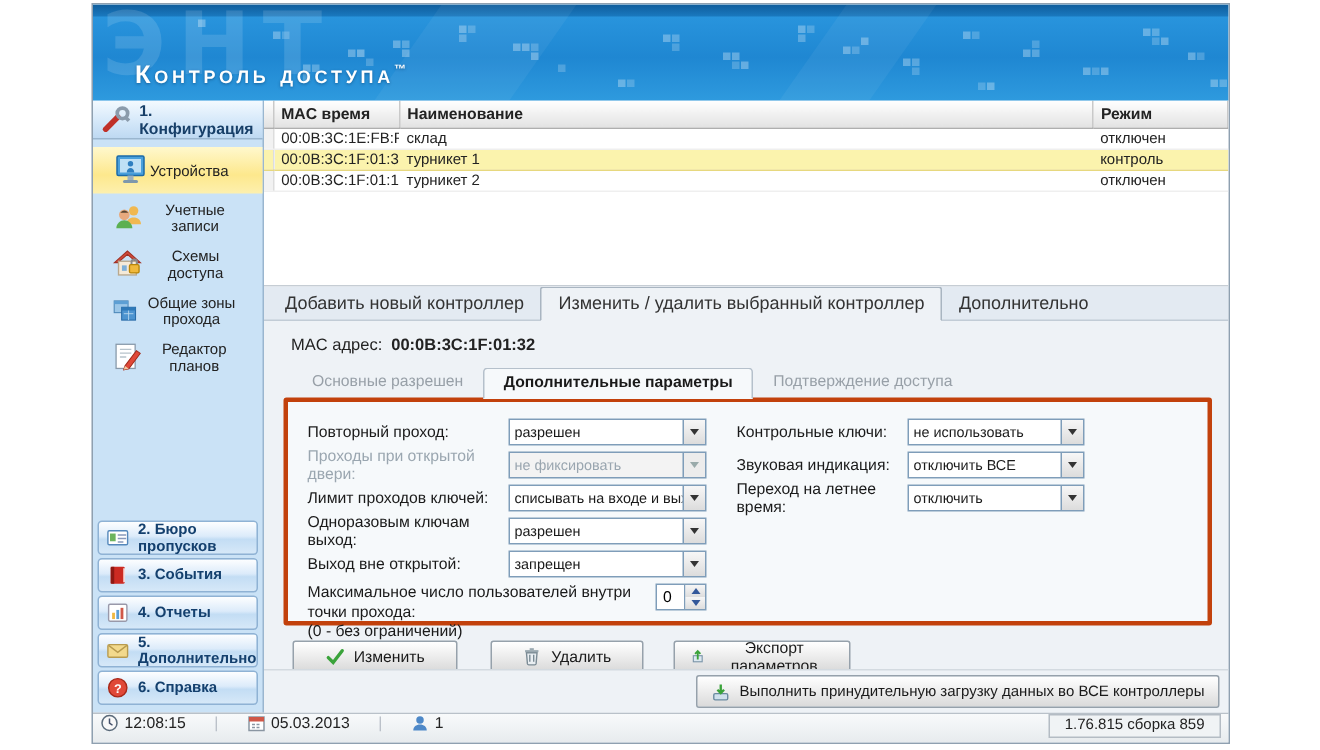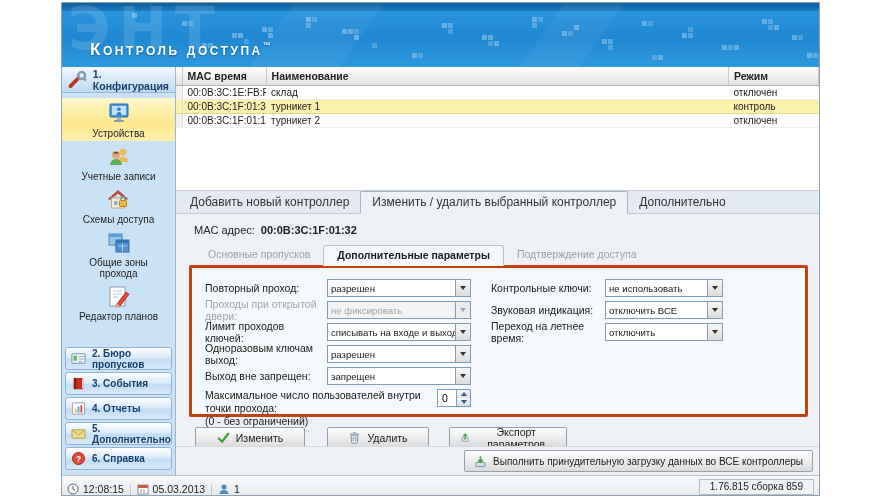--- a/index.html
+++ b/index.html
@@ -33,21 +33,21 @@
   .apptitle { position:absolute; left:28px; bottom:7px; color:#fff; font-size:17px; font-weight:bold; letter-spacing:2.5px; font-variant:small-caps; text-shadow:0 1px 2px rgba(0,40,80,.45); }
   .apptitle sup { font-size:8px; letter-spacing:0; vertical-align:super; }
 
   
   .bodyrow { flex:1; display:flex; min-height:0; }
 
   
   .sidebar { flex:0 0 114px; width:114px; background:#cae2f6; border-right:1px solid #9ab6cf; display:flex; flex-direction:column; }
   .side-head { height:26px; flex:0 0 26px; display:flex; align-items:center; gap:5px; padding:0 6px; background:linear-gradient(180deg,#f4faff,#d8eafa 50%,#bed9f2); border-bottom:1px solid #9ab6cf; font-size:10.5px; font-weight:bold; color:#173f68; }
   .side-items { padding-top:5px; }
-  .side-item { display:flex; flex-direction:column; align-items:center; padding:3px 12px 2px; cursor:default; }
+  .side-item { display:flex; flex-direction:row; align-items:center; padding:3px 12px 2px; cursor:default; }
   .side-item .lbl { font-size:10px; color:#222; margin-top:1px; text-align:center; line-height:1.1; }
   .side-item.sel { background:linear-gradient(180deg,#fff8cd,#fde88d 60%,#fdf0ae); }
   .side-item svg { width:26px; height:26px; }
   .side-sections { margin-top:auto; padding:2px 2px 3px; }
   .side-btn { display:flex; align-items:center; gap:6px; height:23px; margin:2px 1px; padding:0 5px; border:1px solid #8fb2d4; border-radius:3px; background:linear-gradient(180deg,#fdfeff,#dcebfa 45%,#c3ddf4 55%,#d6e8f8); font-size:10px; font-weight:bold; color:#14406e; }
   .side-btn svg { width:15px; height:15px; flex:0 0 15px; }
 
   
   .main { flex:1; display:flex; flex-direction:column; min-width:0; }
 
@@ -72,21 +72,21 @@
   .subtab { font-size:10.5px; color:#98a0a8; padding:3px 13px 4px; }
   .subtab.active { background:#f6f9fb; border:1px solid #b5c0cb; border-bottom:1px solid #f6f9fb; margin-bottom:-1px; border-radius:3px 3px 0 0; font-weight:bold; color:#1a1a1a; }
 
   .groupbox { border:3px solid #c2410c; border-radius:2px; background:#f6f9fb; padding:11px 13px 6px; height:152px; }
   .cols { display:flex; }
   .fcol.left { flex:0 0 262px; }
   .fcol.right { flex:0 0 232px; margin-left:20px; }
   .frow { display:flex; align-items:center; height:18px; margin-bottom:4px; }
   .frow .flabel { flex:1; font-size:10.5px; color:#1a1a1a; padding-right:4px; }
   .frow.disabled .flabel { color:#9aa6b0; }
-  .combo { display:flex; width:144px; height:18px; border:1px solid #7f9db9; background:#fff; align-items:center; }
+  .combo { display:flex; width:132px; height:18px; border:1px solid #7f9db9; background:#fff; align-items:center; }
   .fcol.right .combo { width:118px; }
   .combo .cval { flex:1; font-size:9.6px; color:#1a1a1a; padding:0 3px; white-space:nowrap; overflow:hidden; }
   .combo .cbtn { flex:0 0 15px; height:100%; border-left:1px solid #7f9db9; background:linear-gradient(180deg,#f7f7f7,#dcdcdc); display:flex; align-items:center; justify-content:center; }
   .tri { width:0; height:0; border-left:3.5px solid transparent; border-right:3.5px solid transparent; border-top:4px solid #333; }
   .combo.disabled { background:#f3f3f3; }
   .combo.disabled .cval { color:#9aa6b0; }
   .combo.disabled .cbtn { background:#ececec; }
   .combo.disabled .tri { border-top-color:#9aa; }
 
   .maxrow { display:flex; align-items:flex-start; margin-top:3px; }
@@ -100,21 +100,21 @@
 
   .actions { display:flex; align-items:center; margin:10px 0 0 6px; }
   .btn { display:inline-flex; align-items:center; justify-content:center; gap:6px; height:21px; border:1px solid #96a1ab; border-radius:2px; background:linear-gradient(180deg,#ffffff,#ebebeb 55%,#dadada); font-size:10.5px; color:#1a1a1a; padding:0 10px; }
   .btn svg { width:13px; height:13px; }
   .btn.edit { width:110px; } .btn.del { width:102px; margin-left:22px; } .btn.exp { width:118px; margin-left:20px; }
 
   .footerbar { flex:0 0 29px; position:relative; background:#eef2f6; border-top:1px solid #d3dae0; }
   .btn.load { position:absolute; right:6px; top:3px; height:22px; font-size:10px; padding:0 9px; }
 
   
-  .statusbar { flex:0 0 20px; display:flex; align-items:flex-end; gap:5px; padding:0 5px; background:linear-gradient(180deg,#f8fafb,#e7ebee); border-top:1px solid #b9c1c9; font-size:10.5px; color:#222; }
+  .statusbar { flex:0 0 20px; display:flex; align-items:flex-start; gap:19px; padding:0 5px; background:linear-gradient(180deg,#f8fafb,#e7ebee); border-top:1px solid #b9c1c9; font-size:10.5px; color:#222; }
   .statusbar svg { width:12px; height:12px; }
   .stat-item { display:flex; align-items:center; gap:4px; }
   .stat-sep { color:#b8bec6; }
   .version { margin-left:auto; border:1px solid #b4bcc4; background:#f0f3f5; height:16px; line-height:14px; padding:0 10px; font-size:10px; color:#222; }
 </style>
 </head>
 <body>
 
 <div class="window">
 
@@ -279,21 +279,21 @@
         <span class="tab active">Изменить / удалить выбранный контроллер</span>
         <span class="tab">Дополнительно</span>
       </div>
 
       <div class="content">
         <div class="macline">
           <span>MAC адрес:</span><b>00:0B:3C:1F:01:32</b>
         </div>
 
         <div class="subtabs">
-          <span class="subtab">Основные пропусков</span>
+          <span class="subtab">Основные разрешен</span>
           <span class="subtab active">Дополнительные параметры</span>
           <span class="subtab">Подтверждение доступа</span>
         </div>
 
         <div class="groupbox">
           <div class="cols">
             <div class="fcol left">
               <div class="frow">
                 <span class="flabel">Повторный проход:</span>
                 <div class="combo">
@@ -324,21 +324,21 @@
               <div class="frow">
                 <span class="flabel">Одноразовым ключам выход:</span>
                 <div class="combo">
                     <span class="cval">разрешен</span>
                     <span class="cbtn">
                       <i class="tri"></i>
                     </span>
                   </div>
               </div>
               <div class="frow">
-                <span class="flabel">Выход вне запрещен:</span>
+                <span class="flabel">Выход вне открытой:</span>
                 <div class="combo">
                     <span class="cval">запрещен</span>
                     <span class="cbtn">
                       <i class="tri"></i>
                     </span>
                   </div>
               </div>
               <div class="maxrow">
                 <span class="mlabel"><span>Максимальное число пользователей внутри точки прохода:</span><br><span>(0 - без ограничений)</span></span>
                 <div class="spinner">

